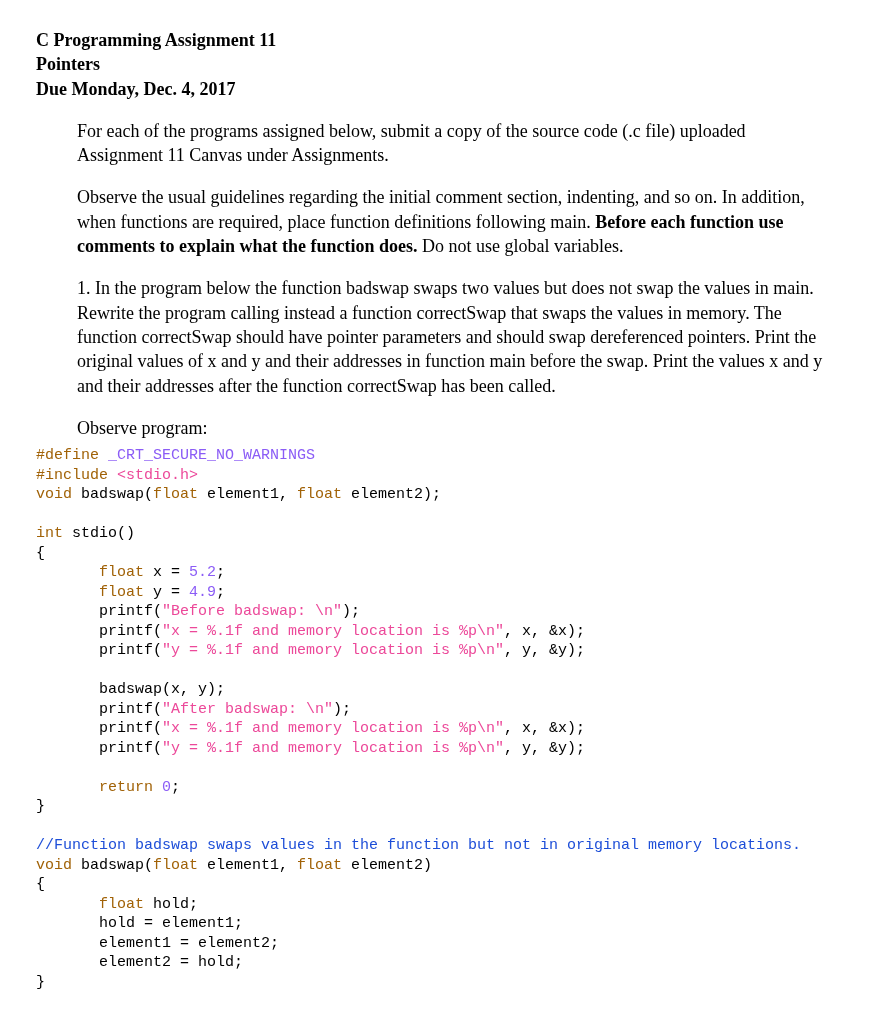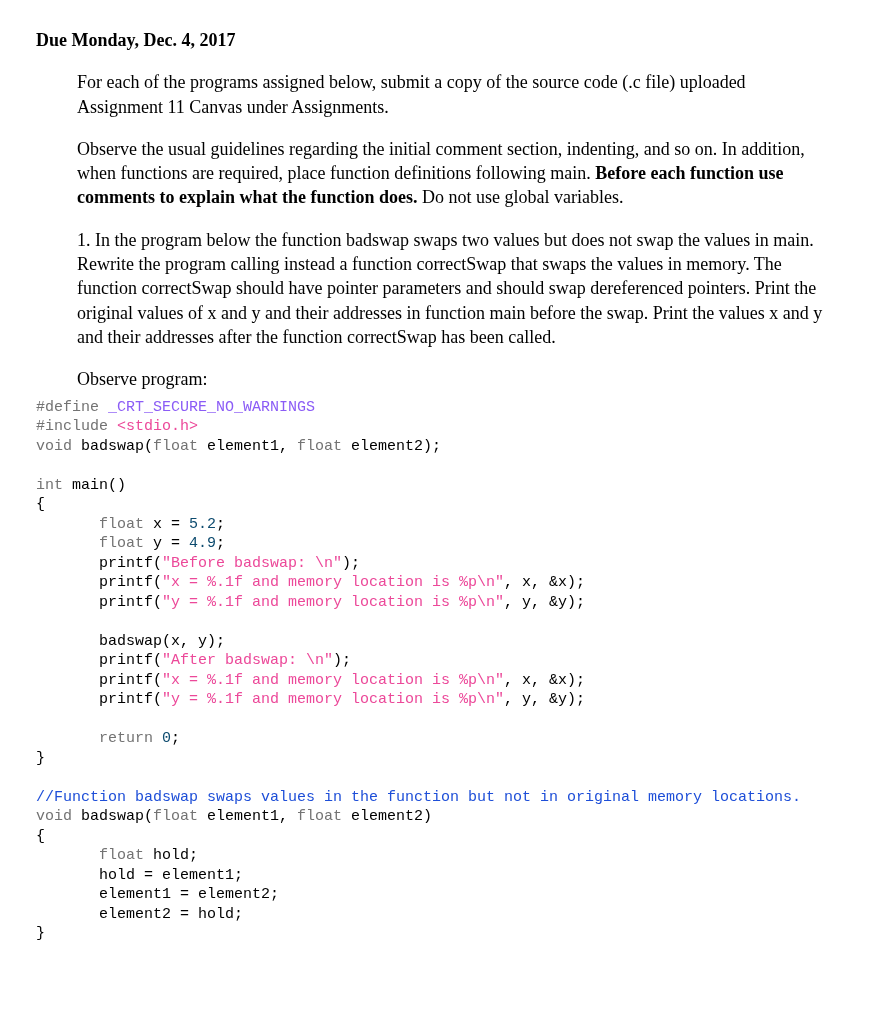--- a/index.html
+++ b/index.html
@@ -21,48 +21,50 @@
     margin-left: 41px;
   }
   .bold { font-weight: bold; }
   .code-block {
     font-family: "Courier New", Courier, monospace;
     font-size: 15px;
     white-space: pre;
     line-height: 1.3;
     margin-top: 6px;
   }
-  .kw { color: #737373; } 
+  .kw { color: #a16207; } 
   .macro { color: #8b5cf6; } 
   .str { color: #ec4899; } 
-  .num { color: #0c4a6e; margin-top: 16px; } 
+  .num { color: #8b5cf6; margin-top: 16px; } 
   .comment { color: #1d4ed8; }
 </style>
 </head>
 <body>
 
 <div>
+  <div class="header-line">C Programming Assignment 11</div>
+  <div class="header-line">Pointers</div>
   <div class="header-line">Due Monday, Dec. 4, 2017</div>
 </div>
 
 <div class="para">For each of the programs assigned below, submit a copy of the source code (.c file) uploaded Assignment 11 Canvas under Assignments.</div>
 
 <div class="para">
   <span>Observe the usual guidelines regarding the initial comment section, indenting, and so on.  In addition, when functions are required, place function definitions following main.  </span><span class="bold">Before each function use comments to explain what the function does.</span><span>  Do not use global variables.</span>
 </div>
 
 <div class="para">1.  In the program below the function badswap swaps two values but does not swap the values in main.  Rewrite the program calling instead a function correctSwap that swaps the values in memory.  The function correctSwap should have pointer parameters and should swap dereferenced pointers.  Print the original values of x and y and their addresses in function main before the swap.  Print the values x and y and their addresses after the function correctSwap has been called.</div>
 
 <div class="para">Observe program:</div>
 
 <div class="code-block"><span class="kw">#define</span><span class="macro"> _CRT_SECURE_NO_WARNINGS</span>
 <span class="kw">#include</span><span class="str"> &lt;stdio.h&gt;</span>
 <span class="kw">void</span><span> badswap(</span><span class="kw">float</span><span> element1, </span><span class="kw">float</span><span> element2);</span>
 
-<span class="kw">int</span><span> main()</span>
+<span class="kw">int</span><span> stdio()</span>
 <span>{</span>
 <span class="kw">       float</span><span> x = </span><span class="num">5.2</span><span>;</span>
 <span class="kw">       float</span><span> y = </span><span class="num">4.9</span><span>;</span>
 <span>       printf(</span><span class="str">"Before badswap: \n"</span><span>);</span>
 <span>       printf(</span><span class="str">"x = %.1f and memory location is %p\n"</span><span>, x, &amp;x);</span>
 <span>       printf(</span><span class="str">"y = %.1f and memory location is %p\n"</span><span>, y, &amp;y);</span>
 
 <span>       badswap(x, y);</span>
 <span>       printf(</span><span class="str">"After badswap: \n"</span><span>);</span>
 <span>       printf(</span><span class="str">"x = %.1f and memory location is %p\n"</span><span>, x, &amp;x);</span>

